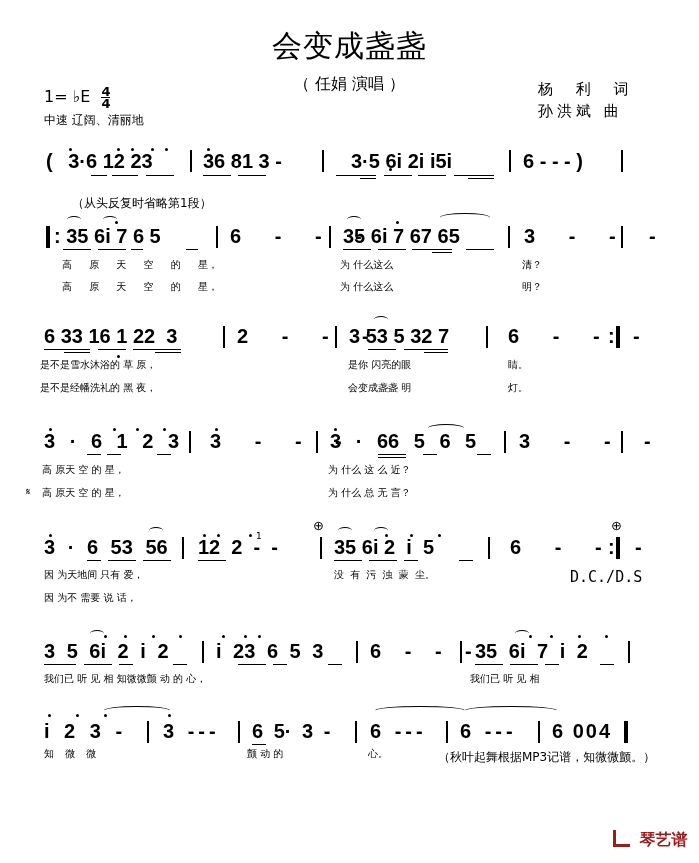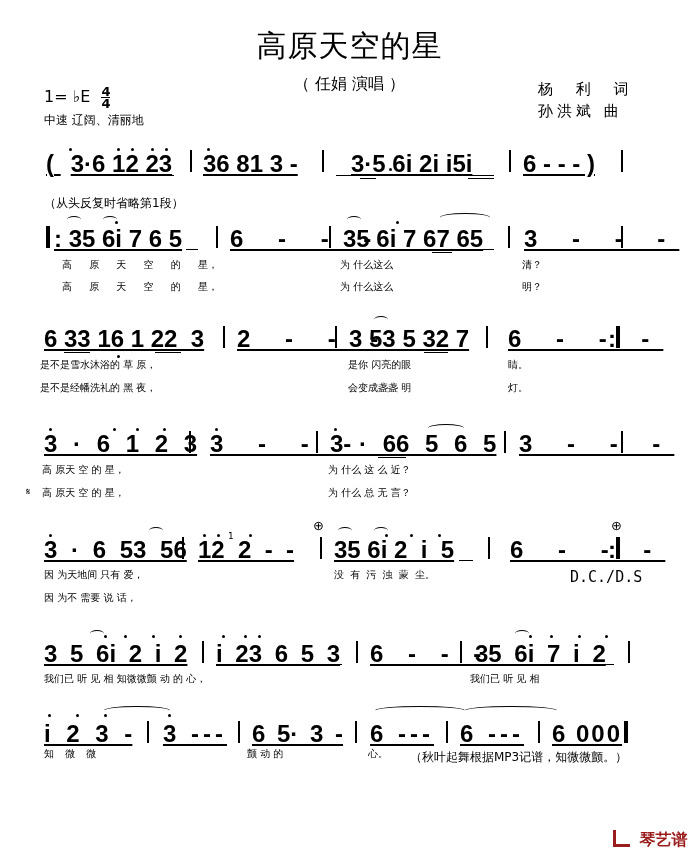--- a/index.html
+++ b/index.html
@@ -6,35 +6,35 @@
     body { width:699px; height:863px; position:relative; overflow:hidden; color:#000; font-family:"DejaVu Sans", sans-serif; }
     .abs { position:absolute; white-space:nowrap; }
     .title { left:0; width:699px; top:26px; text-align:center; font-size:30px; letter-spacing:1px; }
     .singer { left:0; width:699px; top:74px; text-align:center; font-size:16px; }
     .credit { font-family:"DejaVu Serif", serif; font-size:15px; letter-spacing:9px; }
     .key { font-size:16px; }
     .frac { display:inline-block; vertical-align:middle; text-align:center; font-size:13px; font-weight:bold; line-height:11px; margin-left:6px; }
     .frac span { display:block; }
     .frac .num { border-bottom:1px solid #000; }
     .tempo { font-size:12px; }
-    .note-line { font-family:"Liberation Sans", sans-serif; font-weight:bold; font-size:24px;text-decoration:underline; }
+    .note-line { font-family:"Liberation Sans", sans-serif; font-weight:bold; font-size:20px; }
     .lyric { font-family:"DejaVu Serif", serif; font-size:10px; }
-    .small { font-size:12px; }
+    .small { font-size:12px;margin-left:28px; }
     .ds { font-family:"DejaVu Sans Mono", monospace; font-size:15px; }
     .bar { position:absolute; width:2px; background:#000; }
     .thick { position:absolute; width:4px; background:#000; }
     .u { position:absolute; height:1px; background:#000; }
     .d { position:absolute; width:3px; height:3px; border-radius:50%; background:#000; }
     .arc { position:absolute; border-top:1.5px solid #000; border-radius:50% 50% 0 0; }
     .logo { position:absolute; left:613px; top:830px; color:#9b1c1c; font-weight:bold; font-size:16px; }
   </style>
 </head>
 <body>
 
-<div class="abs title">高原天空的星</div>
+<div class="abs title">会变成盏盏</div>
 <div class="abs singer">（ 任娟 演唱 ）</div>
 <div class="abs credit" style="left:538px;top:80px;">杨 利 词</div>
 <div class="abs credit" style="left:538px;top:102px;letter-spacing:4px;">孙洪斌 曲</div>
 
 <div class="abs key" style="left:44px;top:86px;">
   <span>1= ♭E</span>
   <span class="frac">
     <span class="num">4</span>
     <span>4</span>
   </span>
@@ -244,21 +244,21 @@
   <div class="abs note-line" style="left:44px;top:720px;word-spacing:9px;">i 2 3 -</div>
   <div class="bar" style="left:147px;top:721px;height:22px"></div>
   <div class="abs note-line" style="left:163px;top:720px;letter-spacing:4px;">3 ---</div>
   <div class="bar" style="left:238px;top:721px;height:22px"></div>
   <div class="abs note-line" style="left:252px;top:720px;word-spacing:5px;">6 5· 3 -</div>
   <div class="bar" style="left:355px;top:721px;height:22px"></div>
   <div class="abs note-line" style="left:370px;top:720px;letter-spacing:4px;">6 ---</div>
   <div class="bar" style="left:446px;top:721px;height:22px"></div>
   <div class="abs note-line" style="left:460px;top:720px;letter-spacing:4px;">6 ---</div>
   <div class="bar" style="left:538px;top:721px;height:22px"></div>
-  <div class="abs note-line" style="left:552px;top:720px;letter-spacing:2px;">6 000</div>
+  <div class="abs note-line" style="left:552px;top:720px;letter-spacing:2px;">6 004</div>
   <div class="thick" style="left:624px;top:721px;height:22px"></div>
   <div class="u" style="left:252px;top:744px;width:14px"></div>
   <div class="d" style="left:48px;top:714px"></div>
   <div class="d" style="left:76px;top:714px"></div>
   <div class="d" style="left:104px;top:714px"></div>
   <div class="d" style="left:168px;top:714px"></div>
   <div class="arc" style="left:104px;top:706px;width:66px;height:8px"></div>
   <div class="arc" style="left:375px;top:706px;width:90px;height:8px"></div>
   <div class="arc" style="left:465px;top:706px;width:92px;height:8px"></div>
   <div class="abs lyric" style="left:44px;top:747px;word-spacing:8px;">知 微 微</div>

